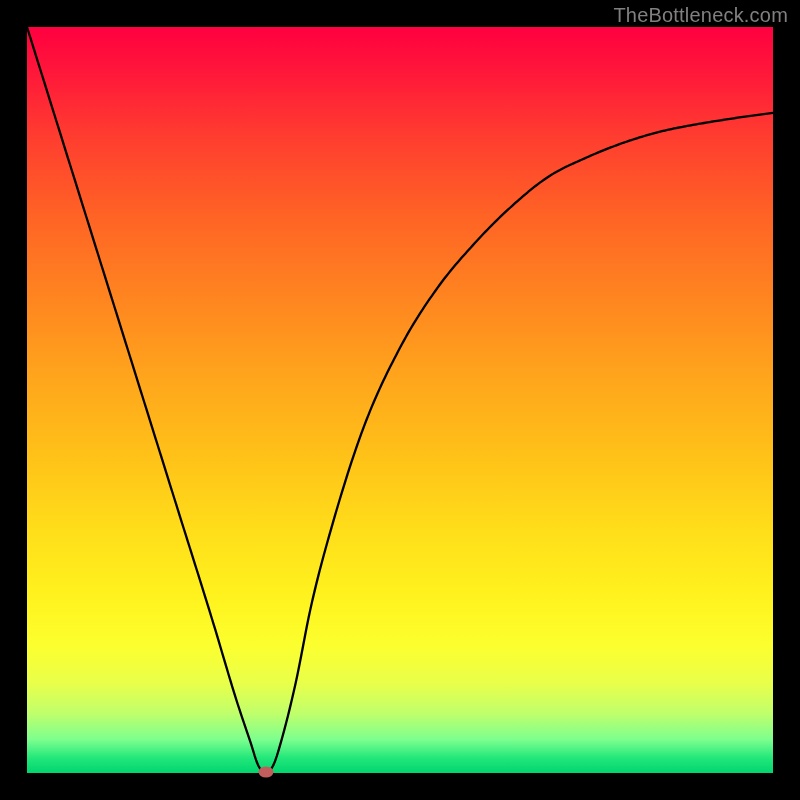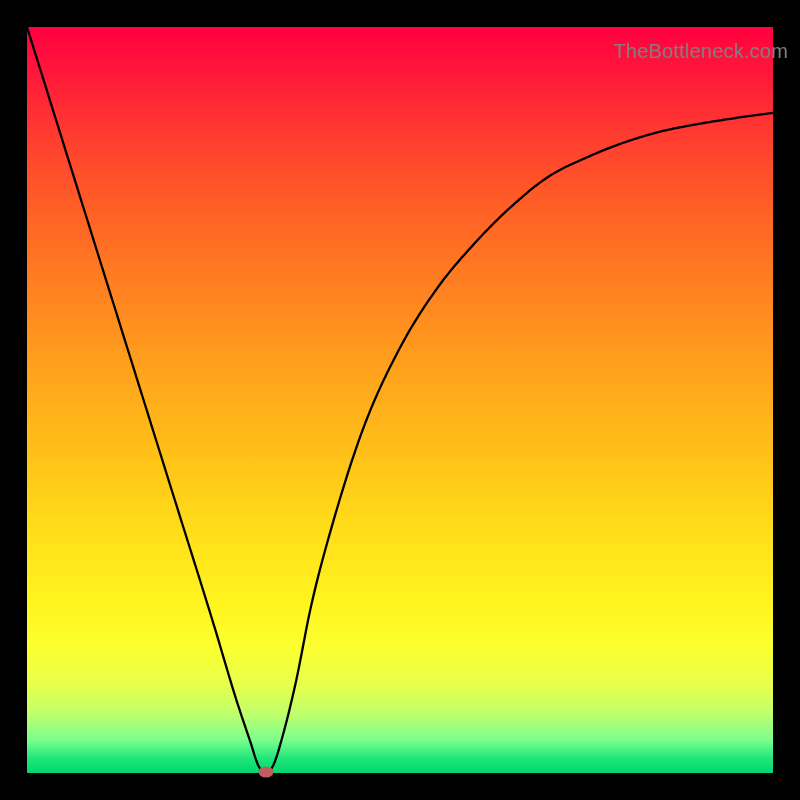--- a/index.html
+++ b/index.html
@@ -57,21 +57,20 @@
     transform: translate(-50%, -50%);
   }
   .watermark {
     position: absolute;
     top: 4px;
     right: 12px;
     color: #808080;
     font-size: 20px;
     font-weight: 500;
     letter-spacing: 0.2px;
-    margin-top: 36px;
   }
 </style>
 </head>
 <body>
 
 <div class="stage">
   <div class="plot">
     <svg class="curve" viewBox="0 0 746 746" preserveAspectRatio="none">
       <path id="curvePath" d="M0.00 0.00 L1.86 5.97 L3.73 11.94 L5.59 17.90 L7.46 23.87 L9.33 29.84 L11.19 35.81 L13.06 41.78 L14.92 47.74 L16.79 53.71 L18.65 59.68 L20.52 65.65 L22.38 71.62 L24.25 77.58 L26.11 83.55 L27.97 89.52 L29.84 95.49 L31.71 101.46 L33.57 107.42 L35.44 113.39 L37.30 119.36 L39.16 125.33 L41.03 131.30 L42.90 137.26 L44.76 143.23 L46.63 149.20 L48.49 155.17 L50.36 161.14 L52.22 167.10 L54.08 173.07 L55.95 179.04 L57.81 185.01 L59.68 190.98 L61.55 196.94 L63.41 202.91 L65.27 208.88 L67.14 214.85 L69.00 220.82 L70.87 226.78 L72.73 232.75 L74.60 238.72 L76.46 244.69 L78.33 250.66 L80.19 256.62 L82.06 262.59 L83.92 268.56 L85.79 274.53 L87.66 280.50 L89.52 286.46 L91.39 292.43 L93.25 298.40 L95.11 304.37 L96.98 310.34 L98.84 316.30 L100.71 322.27 L102.58 328.24 L104.44 334.21 L106.30 340.18 L108.17 346.14 L110.03 352.11 L111.90 358.08 L113.77 364.05 L115.63 370.02 L117.50 375.98 L119.36 381.95 L121.23 387.92 L123.09 393.89 L124.96 399.86 L126.82 405.82 L128.69 411.79 L130.55 417.76 L132.41 423.73 L134.28 429.70 L136.15 435.66 L138.01 441.63 L139.88 447.60 L141.74 453.57 L143.60 459.54 L145.47 465.50 L147.34 471.47 L149.20 477.44 L151.06 483.40 L152.93 489.35 L154.79 495.30 L156.66 501.23 L158.53 507.16 L160.39 513.09 L162.25 519.02 L164.12 524.95 L165.99 530.88 L167.85 536.81 L169.72 542.75 L171.58 548.70 L173.45 554.66 L175.31 560.63 L177.17 566.61 L179.04 572.61 L180.91 578.63 L182.77 584.66 L184.63 590.72 L186.50 596.80 L188.37 602.94 L190.23 609.15 L192.09 615.42 L193.96 621.72 L195.83 628.05 L197.69 634.38 L199.56 640.69 L201.42 646.98 L203.29 653.20 L205.15 659.36 L207.02 665.44 L208.88 671.40 L210.74 677.23 L212.61 682.94 L214.47 688.55 L216.34 694.09 L218.20 699.59 L220.07 705.09 L221.94 710.60 L223.80 716.16 L225.66 722.10 L227.53 728.28 L229.40 733.99 L231.26 738.54 L233.13 741.80 L234.99 744.13 L236.85 745.53 L238.72 746.00 L240.59 745.53 L242.45 744.13 L244.31 741.80 L246.18 738.54 L248.05 734.17 L249.91 728.75 L251.78 722.63 L253.64 716.16 L255.51 709.52 L257.37 702.64 L259.23 695.53 L261.10 688.18 L262.96 680.61 L264.83 672.80 L266.69 664.76 L268.56 656.48 L270.43 647.77 L272.29 638.53 L274.15 628.94 L276.02 619.18 L277.88 609.42 L279.75 599.83 L281.62 590.59 L283.48 581.88 L285.35 573.62 L287.21 565.63 L289.07 557.88 L290.94 550.36 L292.81 543.05 L294.67 535.93 L296.54 528.99 L298.40 522.20 L300.27 515.51 L302.13 508.89 L304.00 502.32 L305.86 495.82 L307.72 489.39 L309.59 483.02 L311.45 476.73 L313.32 470.52 L315.19 464.38 L317.05 458.32 L318.92 452.35 L320.78 446.47 L322.64 440.67 L324.51 434.97 L326.38 429.36 L328.24 423.85 L330.11 418.44 L331.97 413.13 L333.83 407.93 L335.70 402.84 L337.56 397.87 L339.43 393.02 L341.30 388.30 L343.16 383.68 L345.03 379.18 L346.89 374.78 L348.75 370.47 L350.62 366.26 L352.48 362.13 L354.35 358.08 L356.21 354.11 L358.08 350.20 L359.94 346.36 L361.81 342.58 L363.68 338.85 L365.54 335.16 L367.40 331.52 L369.27 327.91 L371.13 324.33 L373.00 320.78 L374.86 317.27 L376.73 313.84 L378.59 310.47 L380.46 307.17 L382.32 303.94 L384.19 300.76 L386.05 297.64 L387.92 294.58 L389.78 291.57 L391.65 288.61 L393.51 285.69 L395.38 282.82 L397.25 279.99 L399.11 277.20 L400.97 274.45 L402.84 271.72 L404.70 269.03 L406.57 266.36 L408.44 263.72 L410.30 261.10 L412.17 258.52 L414.03 255.99 L415.89 253.51 L417.76 251.07 L419.63 248.69 L421.49 246.34 L423.36 244.03 L425.22 241.76 L427.08 239.53 L428.95 237.32 L430.81 235.14 L432.68 232.99 L434.55 230.86 L436.41 228.75 L438.28 226.66 L440.14 224.58 L442.00 222.51 L443.87 220.45 L445.74 218.39 L447.60 216.34 L449.47 214.30 L451.33 212.27 L453.20 210.27 L455.06 208.28 L456.93 206.32 L458.79 204.37 L460.66 202.44 L462.52 200.52 L464.39 198.63 L466.25 196.76 L468.11 194.90 L469.98 193.06 L471.84 191.25 L473.71 189.45 L475.57 187.67 L477.44 185.90 L479.30 184.16 L481.17 182.43 L483.03 180.73 L484.90 179.04 L486.76 177.37 L488.63 175.70 L490.50 174.05 L492.36 172.42 L494.22 170.79 L496.09 169.19 L497.95 167.60 L499.82 166.03 L501.69 164.48 L503.55 162.95 L505.42 161.45 L507.28 159.97 L509.14 158.52 L511.01 157.09 L512.88 155.70 L514.74 154.33 L516.61 153.00 L518.47 151.70 L520.34 150.43 L522.20 149.20 L524.07 148.01 L525.93 146.87 L527.79 145.76 L529.66 144.69 L531.52 143.66 L533.39 142.67 L535.25 141.70 L537.12 140.76 L538.99 139.84 L540.85 138.94 L542.72 138.07 L544.58 137.20 L546.45 136.36 L548.31 135.52 L550.18 134.69 L552.04 133.86 L553.91 133.04 L555.77 132.21 L557.63 131.39 L559.50 130.55 L561.37 129.72 L563.23 128.89 L565.09 128.07 L566.96 127.27 L568.82 126.47 L570.69 125.68 L572.55 124.90 L574.42 124.13 L576.28 123.37 L578.15 122.62 L580.01 121.88 L581.88 121.15 L583.75 120.43 L585.61 119.71 L587.48 119.01 L589.34 118.32 L591.21 117.63 L593.07 116.95 L594.93 116.29 L596.80 115.63 L598.66 114.98 L600.53 114.34 L602.39 113.71 L604.26 113.09 L606.13 112.48 L607.99 111.88 L609.86 111.29 L611.72 110.71 L613.59 110.13 L615.45 109.57 L617.32 109.01 L619.18 108.47 L621.04 107.93 L622.91 107.41 L624.77 106.89 L626.64 106.38 L628.50 105.88 L630.37 105.39 L632.24 104.91 L634.10 104.44 L635.97 103.98 L637.83 103.54 L639.70 103.10 L641.56 102.69 L643.43 102.28 L645.29 101.88 L647.16 101.49 L649.02 101.12 L650.88 100.75 L652.75 100.38 L654.62 100.03 L656.48 99.68 L658.34 99.33 L660.21 98.99 L662.07 98.65 L663.94 98.32 L665.80 97.98 L667.67 97.65 L669.53 97.31 L671.40 96.98 L673.26 96.65 L675.13 96.32 L677.00 96.00 L678.86 95.68 L680.73 95.37 L682.59 95.06 L684.46 94.75 L686.32 94.45 L688.18 94.15 L690.05 93.86 L691.91 93.56 L693.78 93.27 L695.64 92.99 L697.51 92.70 L699.38 92.42 L701.24 92.13 L703.11 91.85 L704.97 91.57 L706.84 91.29 L708.70 91.01 L710.57 90.73 L712.43 90.46 L714.29 90.19 L716.16 89.92 L718.02 89.65 L719.89 89.39 L721.75 89.13 L723.62 88.87 L725.49 88.61 L727.35 88.35 L729.22 88.10 L731.08 87.84 L732.95 87.59 L734.81 87.33 L736.68 87.08 L738.54 86.82 L740.41 86.57 L742.27 86.31 L744.13 86.05 L746.00 85.79 " fill="none" stroke="#000" stroke-width="2.3" stroke-linejoin="round" stroke-linecap="round"></path>
     </svg>

